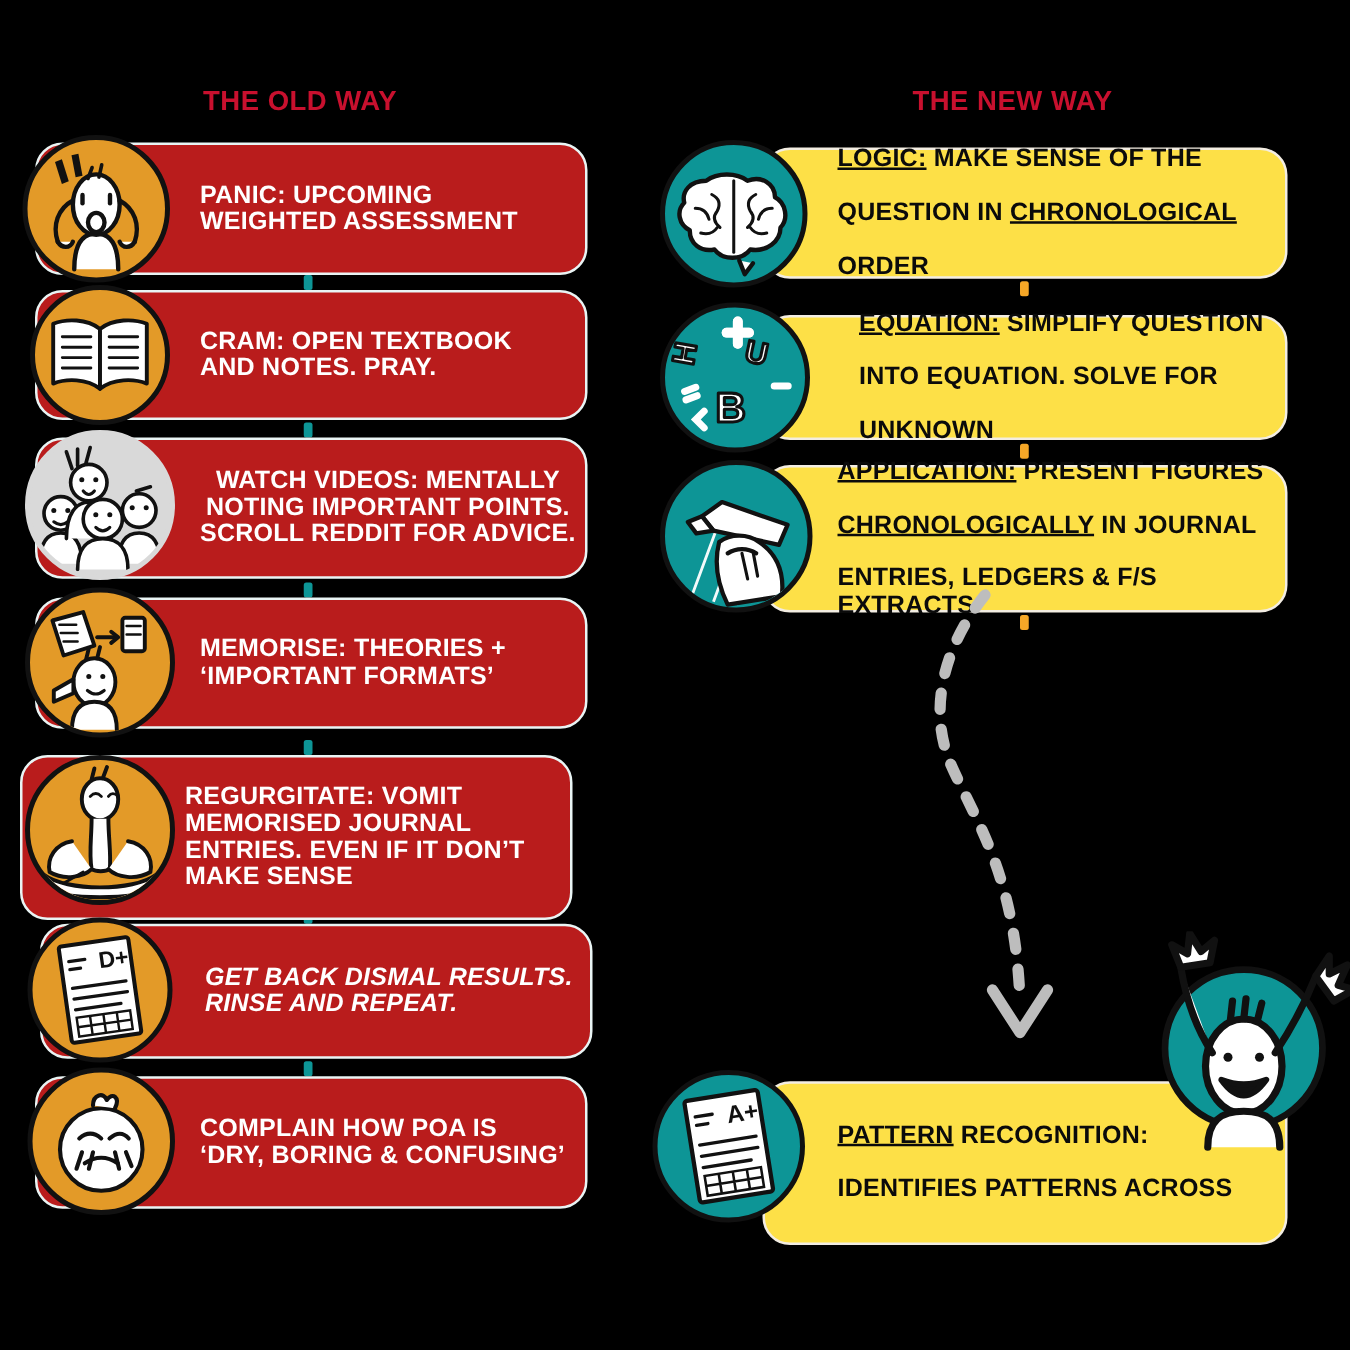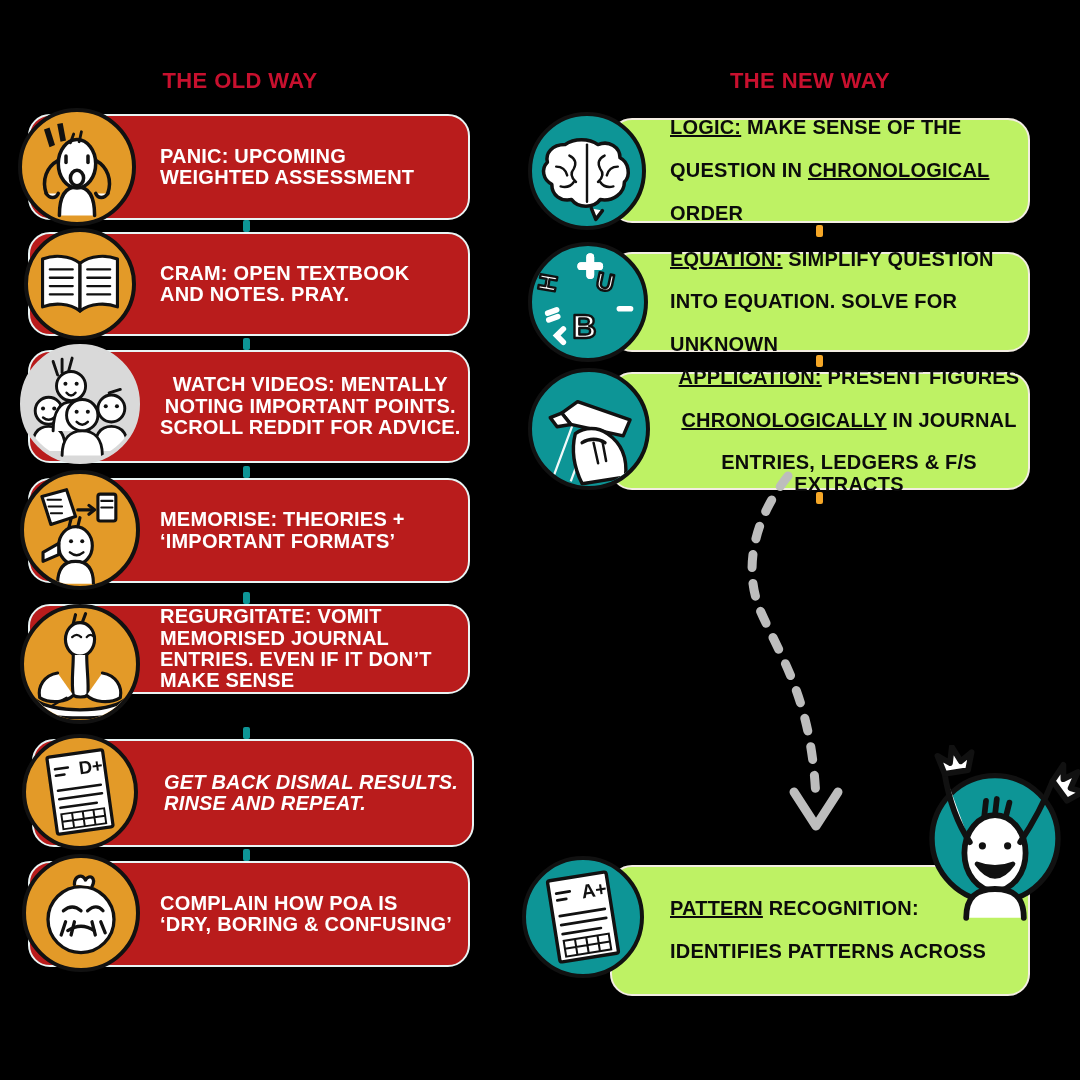--- a/index.html
+++ b/index.html
@@ -31,21 +31,21 @@
     border-radius:22px;
     box-sizing:border-box;
     display:flex;
     align-items:center;
   }
   .card.teal{
     background:#b91c1c;
     border:2px solid #E9F4F4;
   }
   .card.orange{
-    background:#bef264;
+    background:#fde047;
     border:2px solid #F3EDE2;
   }
   .card-text{
     font-size:20px;
     font-weight:bold;
     line-height:1.07;
     letter-spacing:0.2px;
     white-space:pre-line;
   }
   .teal .card-text{color:#FFFFFF;}
@@ -196,21 +196,21 @@
         <path d="M69 24 h10 M69 30 h10"></path>
       </g>
       <g fill="#111">
         <circle cx="42" cy="60" r="1.8"></circle>
           <circle cx="52" cy="60" r="1.8"></circle>
       </g>
       <path d="M41 70 q6 5 12 0" stroke="#111" stroke-width="2.2" fill="none" stroke-linecap="round"></path>
     </svg>
   </div>
 
-  <div class="card teal" style="left:28px;top:604px;width:442px;height:90px;">
+  <div class="card teal" style="left:16px;top:604px;width:442px;height:132px;">
     <div class="card-text" style="margin-left:130px;">REGURGITATE: VOMIT
 MEMORISED JOURNAL
 ENTRIES. EVEN IF IT DON’T
 MAKE SENSE</div>
   </div>
   <div class="badge or" style="left:20px;top:604px;width:120px;height:120px;">
     <svg viewBox="0 0 100 100" width="120" height="120" aria-hidden="true">
       <g stroke="#111" stroke-width="2.8" fill="#fff" stroke-linejoin="round" stroke-linecap="round">
         <ellipse cx="50" cy="28" rx="13" ry="15"></ellipse>
         <path d="M44 42 C44 56 42 66 44 78 C47 80 54 80 57 78 C58 66 56 56 56 42"></path>
@@ -291,21 +291,21 @@
         <path d="M34 36 q8 4 4 12 q-5 6 2 12"></path>
         <path d="M66 36 q-8 4 -4 12 q5 6 -2 12"></path>
         <path d="M22 46 q8 0 10 8"></path>
         <path d="M78 46 q-8 0 -10 8"></path>
         <path d="M26 64 q8 2 12 -4"></path>
         <path d="M74 64 q-8 2 -12 -4"></path>
       </g>
     </svg>
   </div>
 
-  <div class="card orange" style="left:610px;top:252px;width:420px;height:100px;">
+  <div class="card orange" style="left:610px;top:252px;width:420px;height:100px;justify-content:center;">
     <div class="card-text" style="margin-left:58px;">
       <div><span class="u">EQUATION:</span> SIMPLIFY QUESTION</div>
       <div>INTO EQUATION. SOLVE FOR</div>
       <div>UNKNOWN</div>
     </div>
   </div>
   <div class="badge te" style="left:528px;top:242px;width:120px;height:120px;">
     <svg viewBox="0 0 100 100" width="120" height="120" aria-hidden="true">
       <g fill="#fff" stroke="#111" stroke-width="2.2" font-family="Liberation Sans, sans-serif" font-weight="bold" stroke-linejoin="round">
         <text x="20" y="42" font-size="22" transform="rotate(-80 20 42)">H</text>
@@ -322,21 +322,21 @@
       </g>
       <g stroke="#fff" stroke-width="5" stroke-linecap="round" fill="none">
         <path d="M14 60 l8 -3 M15 66 l8 -3"></path>
         <path d="M78 56 h10"></path>
         <path d="M28 74 l-6 6 l6 6"></path>
       </g>
     </svg>
   </div>
 
   <div class="card orange" style="left:610px;top:372px;width:420px;height:118px;">
-    <div class="card-text" style="margin-left:58px;text-align:center;">
+    <div class="card-text" style="margin-left:58px;">
       <div><span class="u">APPLICATION:</span> PRESENT FIGURES</div>
       <div><span class="u">CHRONOLOGICALLY</span> IN JOURNAL</div>
       <div>ENTRIES, LEDGERS &amp; F/S EXTRACTS</div>
     </div>
   </div>
   <div class="badge te" style="left:528px;top:368px;width:122px;height:122px;">
     <svg viewBox="0 0 100 100" width="122" height="122" aria-hidden="true">
       <g stroke="#fff" stroke-width="2" fill="none" opacity="0.95">
         <path d="M18 94 L38 40 M34 96 L54 42 M50 98 L70 46"></path>
       </g>

